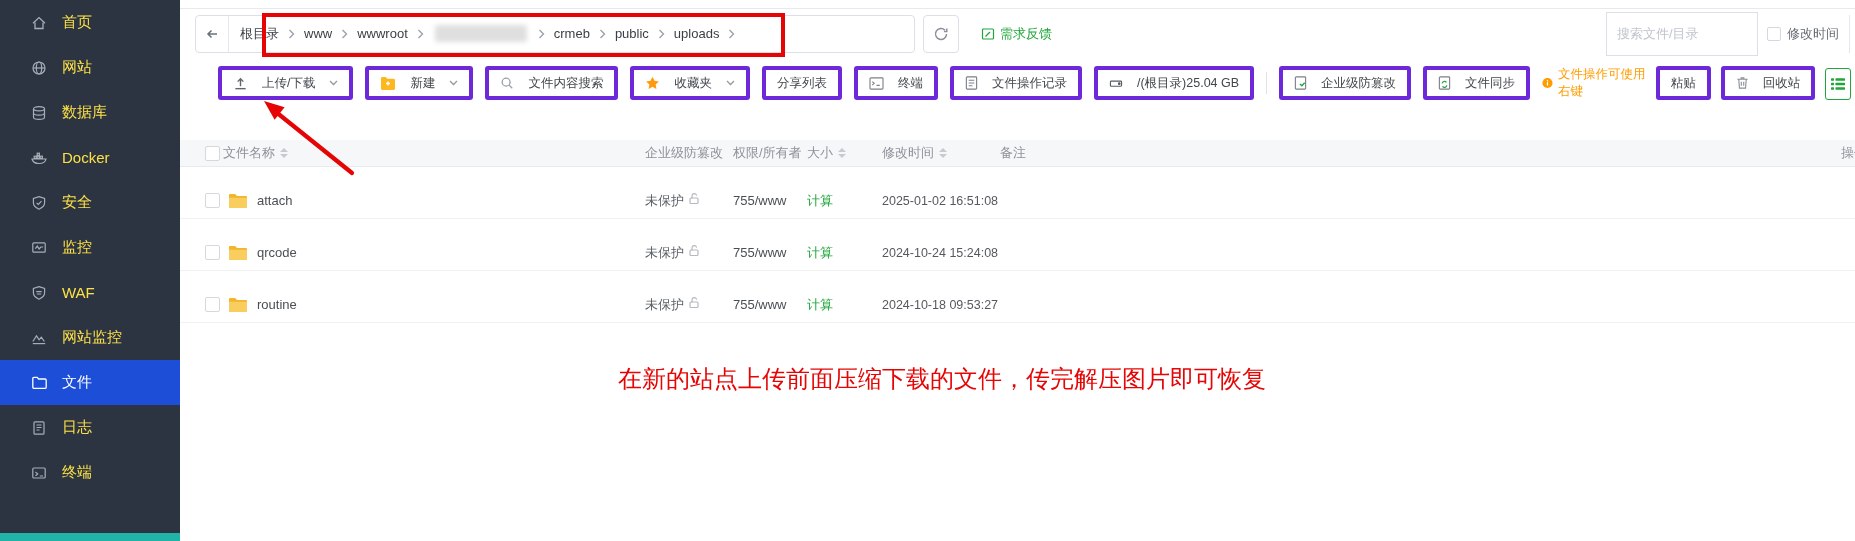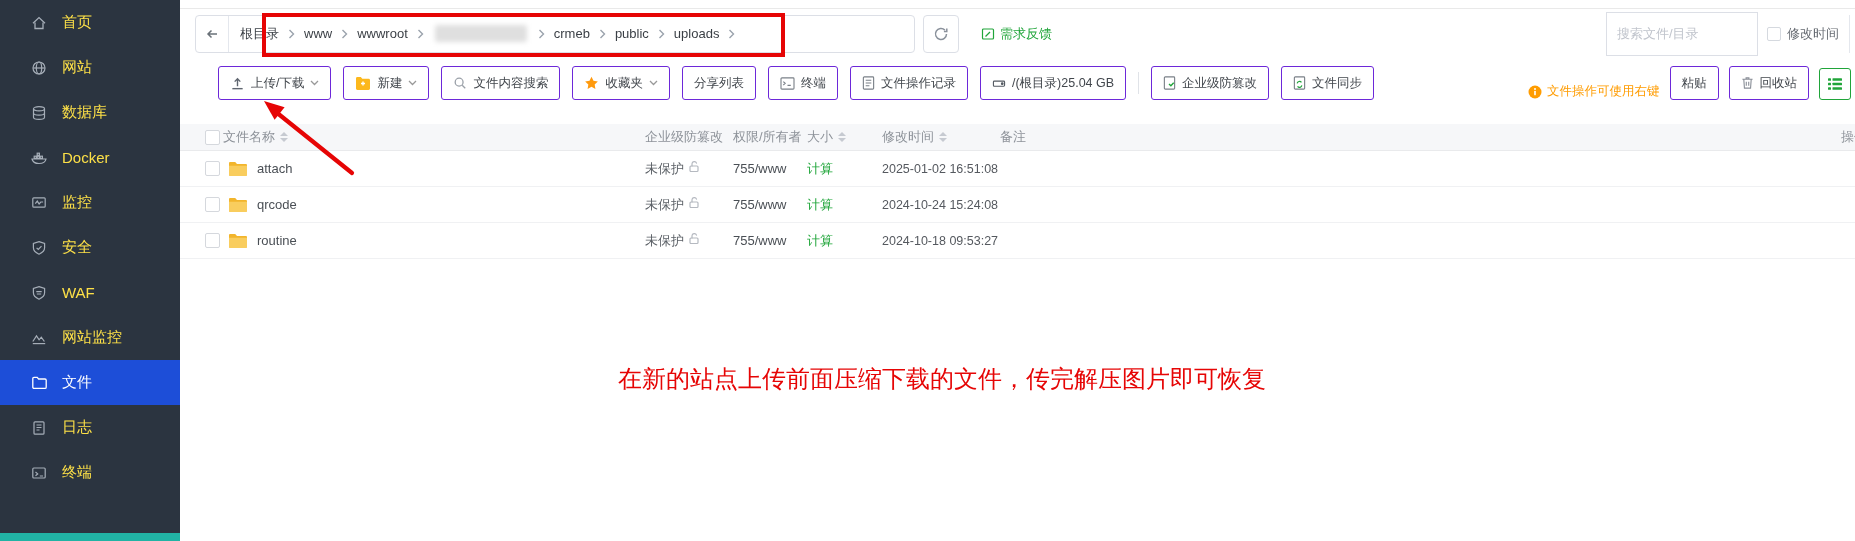--- a/index.html
+++ b/index.html
@@ -45,35 +45,35 @@
   .search-input::placeholder { color:#c0c4cc; }
   .include-sub { display:flex; align-items:center; gap:6px; margin-left:9px;
     font-size:13px; color:#666b72; cursor:pointer; white-space:nowrap; }
   .cbx { width:14px; height:14px; border:1px solid #d5d9df; border-radius:2px;
     background:#fff; display:inline-block; }
   .top-divider { width:1px; height:38px; background:#e4e7ed; margin-left:10px; margin-right:5px; }
 
   
   .toolbar { position:absolute; top:66px; left:0; right:0; height:34px;
     display:flex; align-items:center; gap:12px; padding:0 4px 0 38px; }
-  .tbtn { height:34px; display:inline-flex; align-items:center; gap:6px;
-    padding:0 11px; border:1px solid #6d28d9; border-radius:3px; background:#fff;
+  .tbtn { height:34px; display:inline-flex; align-items:center; gap:14px;
+    padding:0 11px; border:4px solid #6d28d9; border-radius:3px; background:#fff;
     font-size:12.5px; color:#42474d; white-space:nowrap; cursor:pointer; }
   .tbtn .bicon { display:inline-flex; }
   .vdiv { width:1px; height:22px; background:#e0e3e8; }
   .right-group { margin-left:auto; display:flex; align-items:flex-end; gap:10px;font-family:Liberation Serif, serif; }
   .hint { display:flex; align-items:center; gap:5px; color:#ff9c00; font-size:12.5px; }
   .green-btn { width:32px; height:32px; border:1px solid #20a53a; border-radius:3px;
     display:flex; align-items:center; justify-content:center; background:#fff; cursor:pointer; }
 
   
   .filetable { position:absolute; top:124px; left:0; right:0; }
   .trow { display:grid; grid-template-columns:48px 417px 88px 74px 75px 118px 1fr 46px;
     align-items:center; height:36px; border-bottom:1px solid #f0f1f3;
-    font-size:13px; color:#4a4f55; }
+    font-size:13px; color:#4a4f55;margin-top:16px; }
   .thead { height:27px; background:#f6f7f9; border-bottom:1px solid #e9eaec;
     color:#8d9299; font-size:13px; }
   .c-cb { padding-left:25px; display:flex; }
   .cb { width:15px; height:15px; border:1px solid #d5d8dd; border-radius:2px;
     background:#fff; cursor:pointer; }
   .namecell { display:flex; align-items:center; gap:9px; }
   .namecell .fname { cursor:pointer; }
   .headlabel { display:inline-flex; align-items:center; }
   .sort { display:inline-flex; flex-direction:column; margin-left:5px; cursor:pointer; }
   .tri { width:0; height:0; border-left:4px solid transparent; border-right:4px solid transparent; }
@@ -133,34 +133,34 @@
           <rect x="7.2" y="7.2" width="2.2" height="2.2"></rect>
           <rect x="10.2" y="7.2" width="2.2" height="2.2"></rect>
           <rect x="7.2" y="4.2" width="2.2" height="2.2"></rect>
         </svg>
       </span>
     <span>Docker</span>
   </div>
   <div class="side-item">
     <span class="sicon">
         <svg width="18" height="18" viewBox="0 0 18 18" fill="none" stroke="#a6aeb8" stroke-width="1.2">
+          <path d="M9 2.6l5.6 1.9v4.3c0 3-2.2 4.9-5.6 6.4-3.4-1.5-5.6-3.4-5.6-6.4V4.5Z"></path>
+          <path d="M6.6 8.8l1.7 1.7 3.2-3.3"></path>
+        </svg>
+      </span>
+    <span>安全</span>
+  </div>
+  <div class="side-item">
+    <span class="sicon">
+        <svg width="18" height="18" viewBox="0 0 18 18" fill="none" stroke="#a6aeb8" stroke-width="1.2">
           <rect x="2.8" y="3.8" width="12.4" height="9.4" rx="1"></rect>
           <path d="M5.3 9.6l2-2.5 1.8 2.9 1.7-2h2.3"></path>
         </svg>
       </span>
     <span>监控</span>
-  </div>
-  <div class="side-item">
-    <span class="sicon">
-        <svg width="18" height="18" viewBox="0 0 18 18" fill="none" stroke="#a6aeb8" stroke-width="1.2">
-          <path d="M9 2.6l5.6 1.9v4.3c0 3-2.2 4.9-5.6 6.4-3.4-1.5-5.6-3.4-5.6-6.4V4.5Z"></path>
-          <path d="M6.6 8.8l1.7 1.7 3.2-3.3"></path>
-        </svg>
-      </span>
-    <span>安全</span>
   </div>
   <div class="side-item">
     <span class="sicon">
         <svg width="18" height="18" viewBox="0 0 18 18" fill="none" stroke="#a6aeb8" stroke-width="1.2">
           <path d="M9 2.6l5.6 1.9v4.3c0 3-2.2 4.9-5.6 6.4-3.4-1.5-5.6-3.4-5.6-6.4V4.5Z"></path>
           <path d="M6.3 7.6h5.4M6.8 10h4.4"></path>
         </svg>
       </span>
     <span>WAF</span>
   </div>

